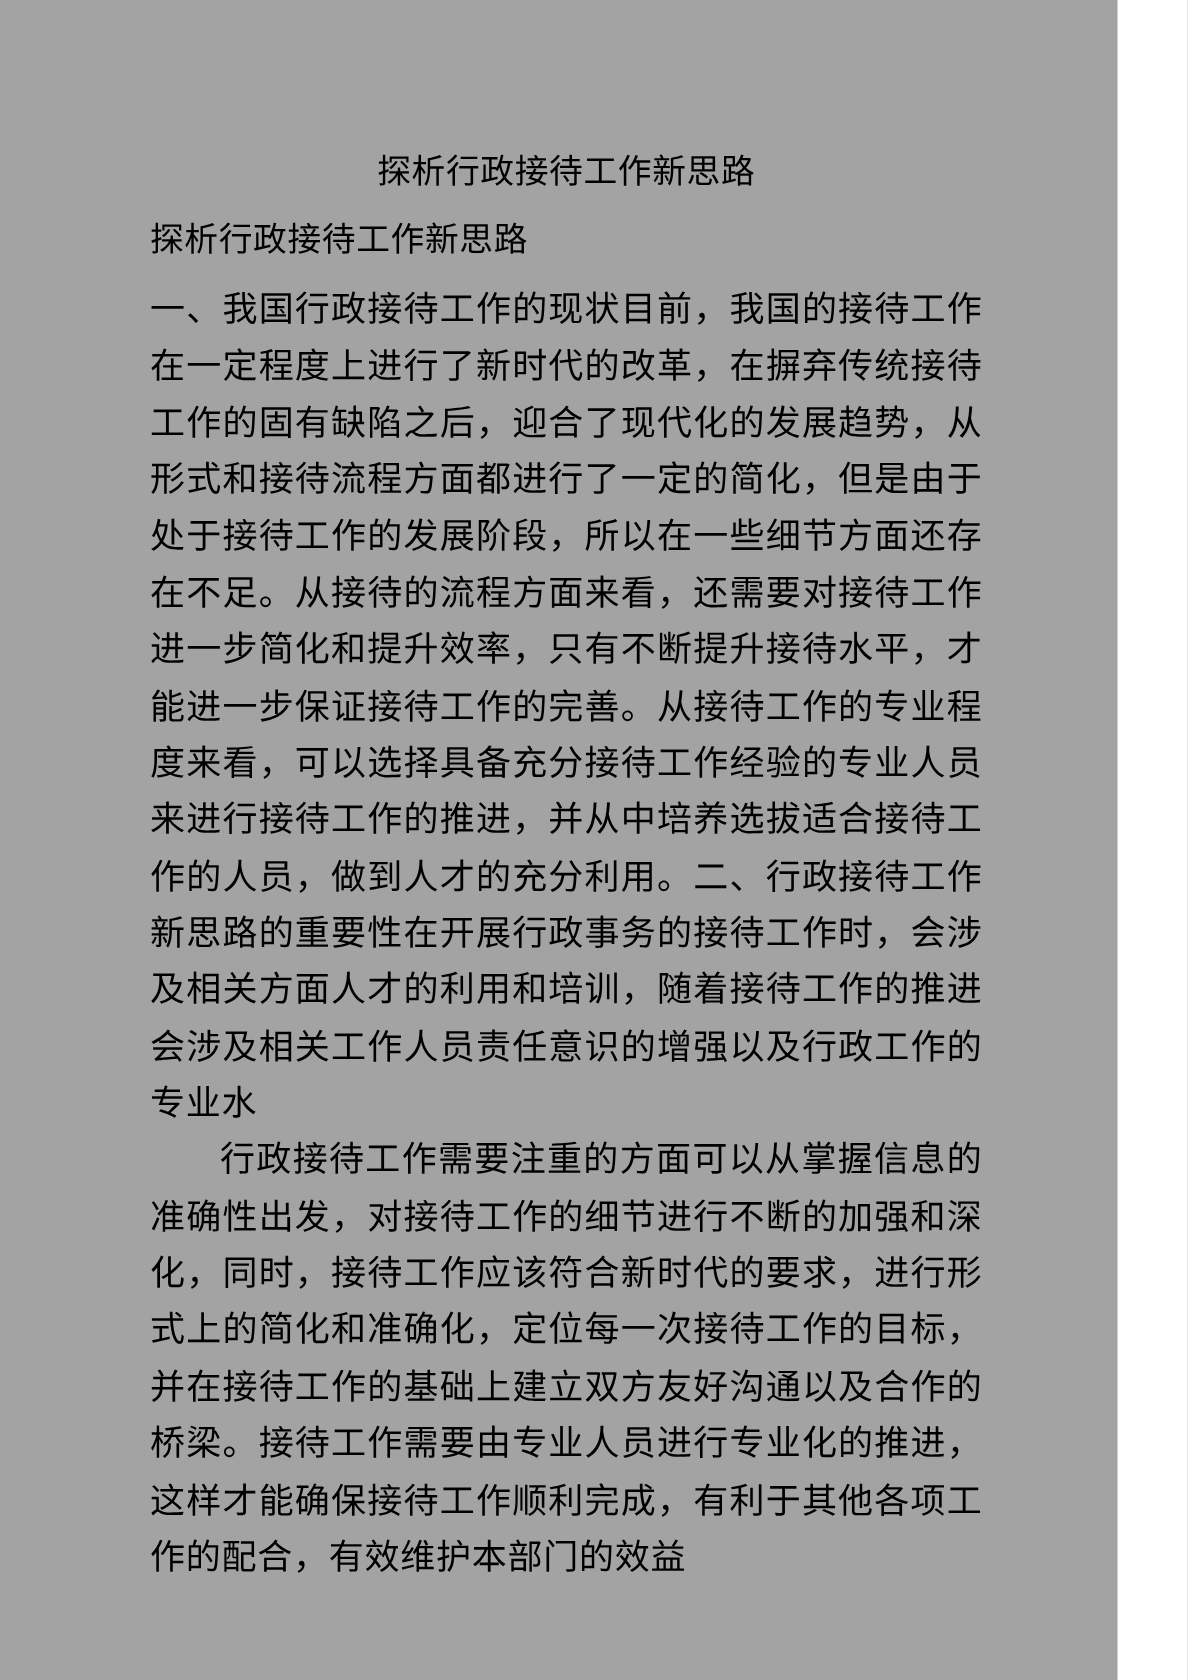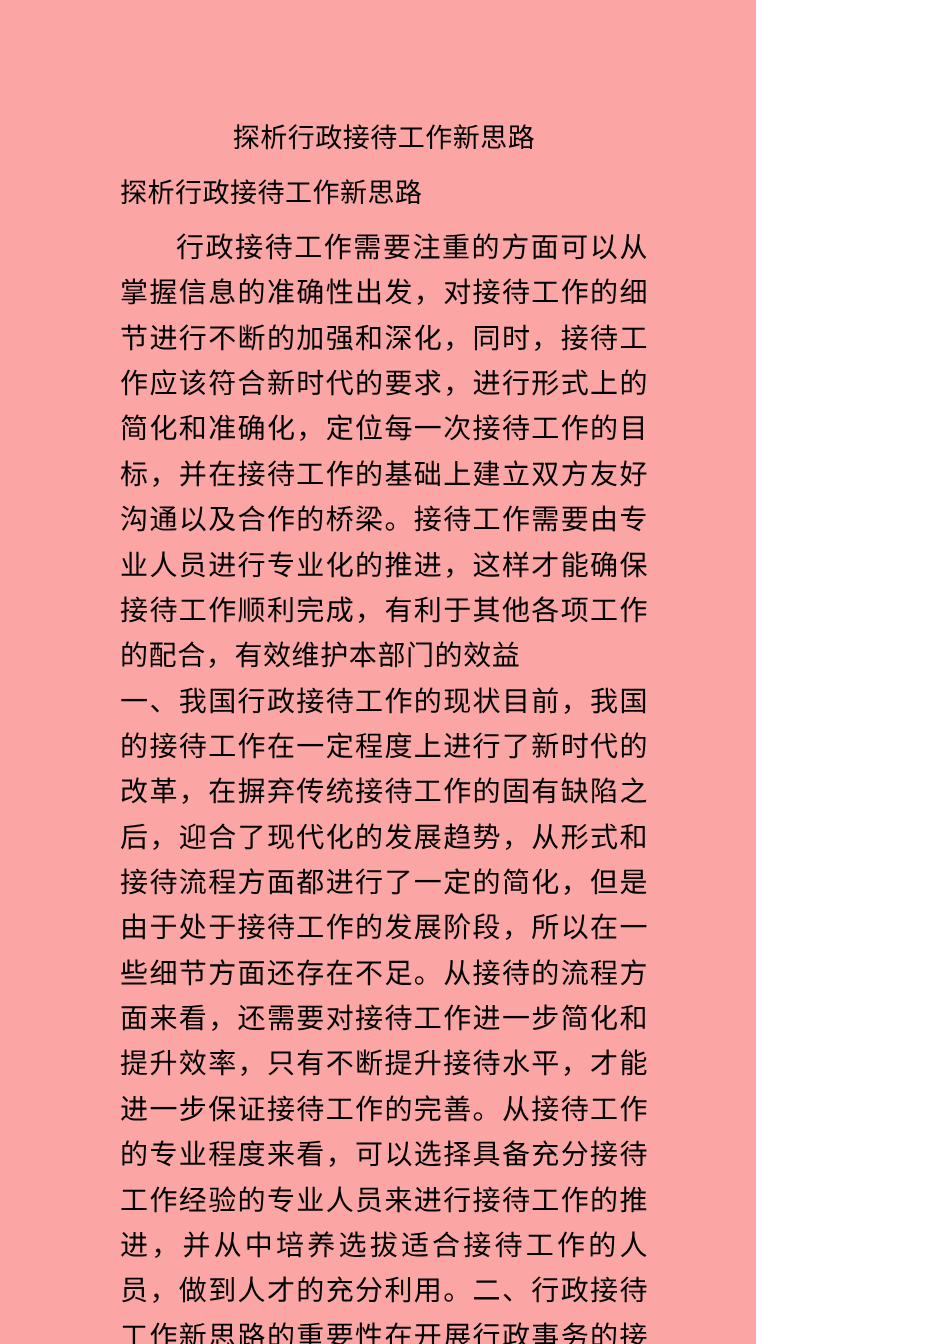--- a/index.html
+++ b/index.html
@@ -9,25 +9,25 @@
   }
   body {
     width: 950px;
     height: 1344px;
     font-family: "DejaVu Serif", "Liberation Serif", serif;
     color: #000000;
     overflow: hidden;
   }
   .page {
     position: relative;
-    width: 756px;
+    width: 894px;
     height: 1344px;
     box-sizing: border-box;
     padding: 118px 108px 40px 120px;
-    background: #fca5a5;
+    background: #a3a3a3;
   }
   .doc-title {
     text-align: center;
     font-size: 27px;
     line-height: 1.5;
     letter-spacing: 0.5px;
     margin: 0 0 14px 0;
     font-weight: normal;
     font-family: "DejaVu Serif", "Liberation Serif", serif;
   }
@@ -53,16 +53,16 @@
   }
 </style>
 </head>
 <body>
 
 <div class="page">
   <h1 class="doc-title">探析行政接待工作新思路</h1>
 
   <div class="subtitle">探析行政接待工作新思路</div>
 
+  <p class="body-text cont">一、我国行政接待工作的现状目前，我国的接待工作在一定程度上进行了新时代的改革，在摒弃传统接待工作的固有缺陷之后，迎合了现代化的发展趋势，从形式和接待流程方面都进行了一定的简化，但是由于处于接待工作的发展阶段，所以在一些细节方面还存在不足。从接待的流程方面来看，还需要对接待工作进一步简化和提升效率，只有不断提升接待水平，才能进一步保证接待工作的完善。从接待工作的专业程度来看，可以选择具备充分接待工作经验的专业人员来进行接待工作的推进，并从中培养选拔适合接待工作的人员，做到人才的充分利用。二、行政接待工作新思路的重要性在开展行政事务的接待工作时，会涉及相关方面人才的利用和培训，随着接待工作的推进会涉及相关工作人员责任意识的增强以及行政工作的专业水</p>
+
   <p class="body-text">行政接待工作需要注重的方面可以从掌握信息的准确性出发，对接待工作的细节进行不断的加强和深化，同时，接待工作应该符合新时代的要求，进行形式上的简化和准确化，定位每一次接待工作的目标，并在接待工作的基础上建立双方友好沟通以及合作的桥梁。接待工作需要由专业人员进行专业化的推进，这样才能确保接待工作顺利完成，有利于其他各项工作的配合，有效维护本部门的效益</p>
-
-  <p class="body-text cont">一、我国行政接待工作的现状目前，我国的接待工作在一定程度上进行了新时代的改革，在摒弃传统接待工作的固有缺陷之后，迎合了现代化的发展趋势，从形式和接待流程方面都进行了一定的简化，但是由于处于接待工作的发展阶段，所以在一些细节方面还存在不足。从接待的流程方面来看，还需要对接待工作进一步简化和提升效率，只有不断提升接待水平，才能进一步保证接待工作的完善。从接待工作的专业程度来看，可以选择具备充分接待工作经验的专业人员来进行接待工作的推进，并从中培养选拔适合接待工作的人员，做到人才的充分利用。二、行政接待工作新思路的重要性在开展行政事务的接待工作时，会涉及相关方面人才的利用和培训，随着接待工作的推进会涉及相关工作人员责任意识的增强以及行政工作的专业水</p>
 </div>
 
 </body></html>

